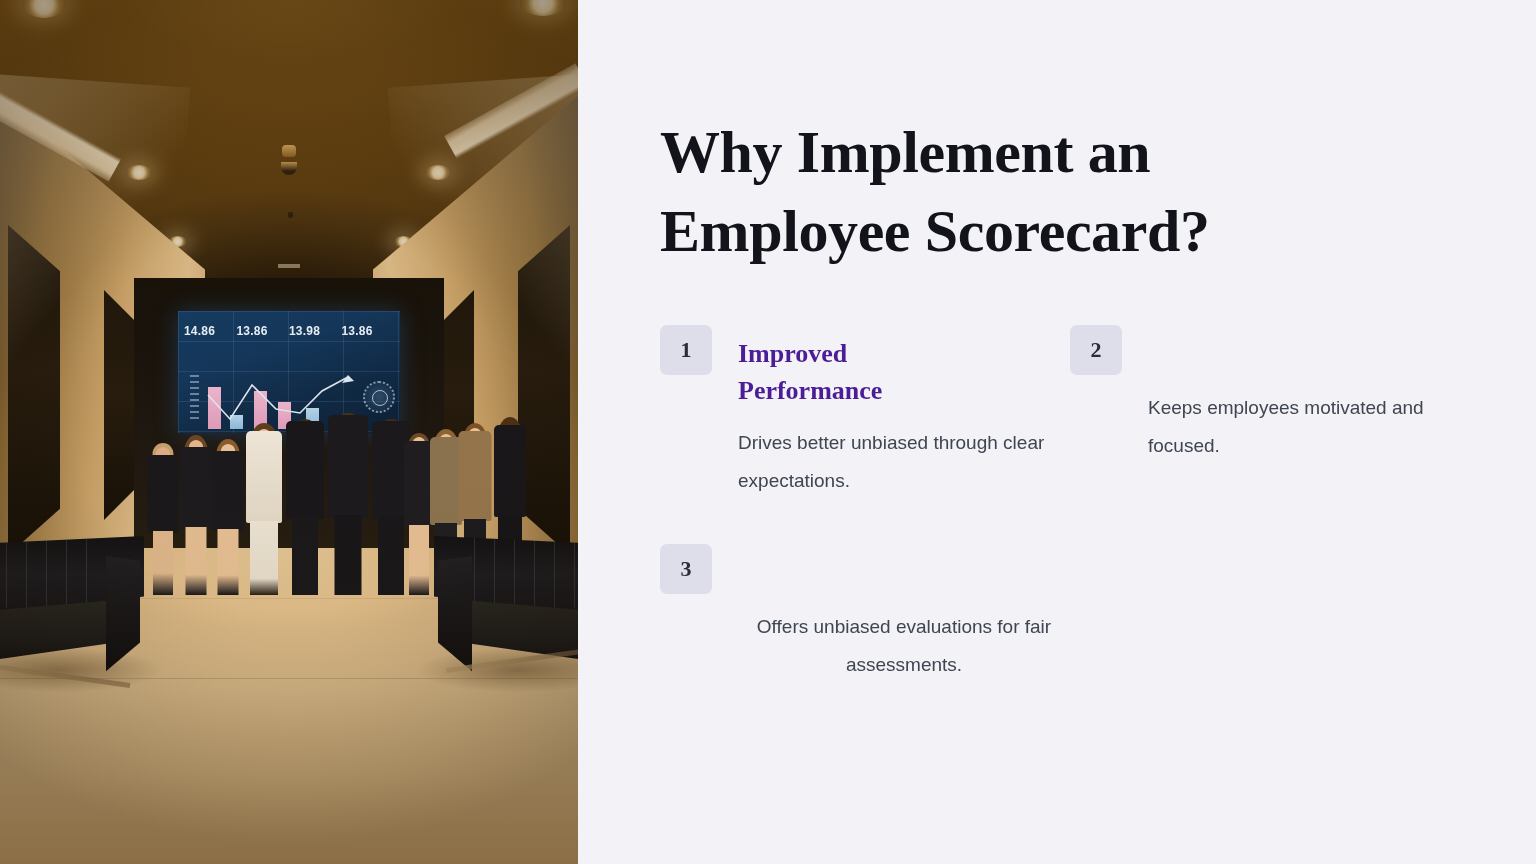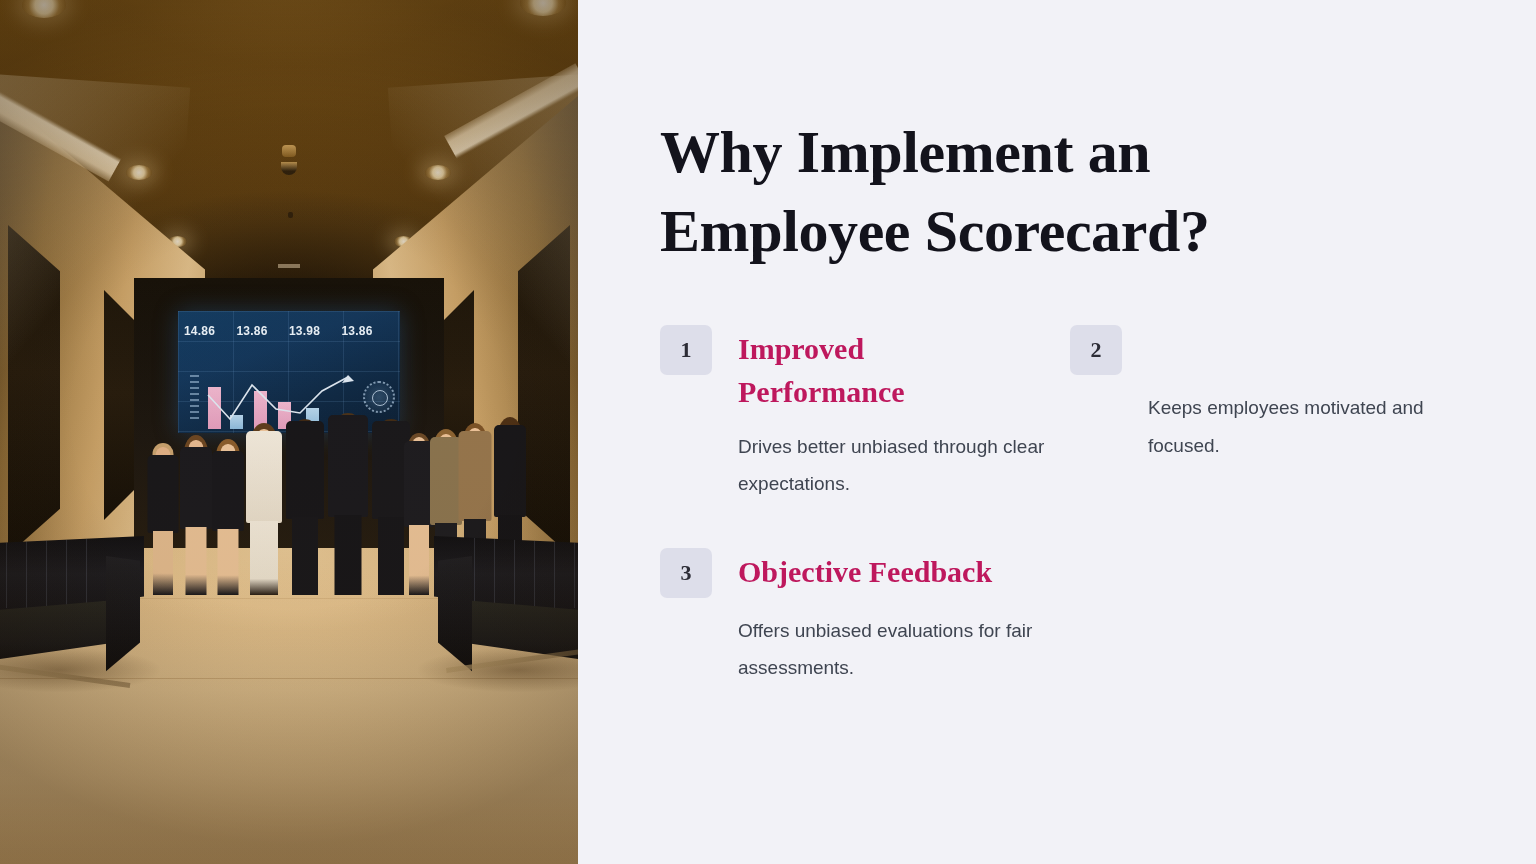--- a/index.html
+++ b/index.html
@@ -301,38 +301,38 @@
     display: flex;
     align-items: center;
     justify-content: center;
     font-family: "Liberation Serif", "DejaVu Serif", serif;
     font-weight: 700;
     font-size: 22px;
     color: #2c2c36;
     margin-top: 5px;
   }
   .item-title {
-    margin: 8px 0 0 26px;
+    margin: 16px 0 0 26px;
     font-family: "Liberation Serif", "DejaVu Serif", serif;
     font-weight: 700;
-    font-size: 30px;
+    font-size: 26px;
     line-height: 1.42;
-    color: #be185d;
+    color: #4c1d95;
     max-width: 230px;
   }
   .item-title.wide { max-width: 330px; }
   .item-desc {
     margin: 14px 0 0 78px;
     font-family: "Liberation Sans", sans-serif;
     font-size: 19px;
     line-height: 1.98;
     color: #3f4551;
     max-width: 320px;
   }
-  .item-desc.wide { max-width: 560px; }
+  .item-desc.wide { max-width: 560px; text-align: center; }
 </style>
 </head>
 <body>
 
 <div class="slide">
 
   <div class="photo-panel">
     <div class="photo-scene">
 
       <div class="ceiling"></div>
@@ -536,21 +536,20 @@
         <div class="item">
           <div class="item-head">
             <div class="badge">2</div>
           </div>
           <p class="item-desc">Keeps employees motivated and focused.</p>
         </div>
 
         <div class="item">
           <div class="item-head">
             <div class="badge">3</div>
-            <h3 class="item-title wide">Objective Feedback</h3>
           </div>
           <p class="item-desc wide">Offers unbiased evaluations for fair assessments.</p>
         </div>
 
       </div>
     </div>
   </div>
 </div>
 
 </body></html>

